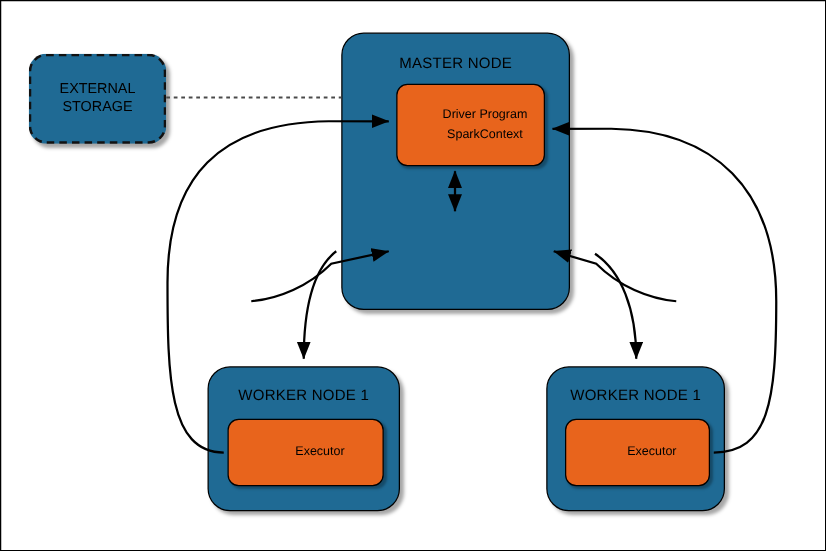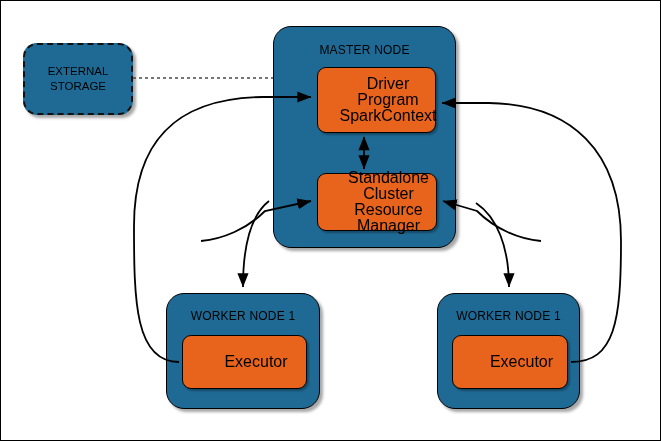--- a/index.html
+++ b/index.html
@@ -45,21 +45,21 @@
     position: absolute;
     box-sizing: border-box;
     background: #e8641c;
     border: 1.4px solid #000000;
     border-radius: 9px;
     display: flex;
     align-items: center;
     justify-content: center;
     text-align: center;
     color: #000000;
-    font-size: 16px;
+    font-size: 10px;
     line-height: 16px;
     white-space: pre-line;
     box-shadow: 2px 2px 2px rgba(0,0,0,0.30);
     z-index: 3;
     padding-left: 23px;
   }
   .storage-label {
     position: absolute;
     left: 0; right: 0;
     top: 50%;
@@ -115,22 +115,20 @@
 STORAGE</div>
   </div>
 
   <div class="node" style="left:272px; top:25px; width:183px; height:222px;">
     <div class="node-title" style="top:16px;">MASTER NODE</div>
   </div>
 
   <div class="inner-box" style="left:316px; top:66px; width:119px; height:66px;">Driver Program
 SparkContext</div>
 
-  <div class="inner-box" style="left:316px; top:172px; width:120px; height:58px;">Standalone Cluster
-Resource Manager</div>
 
   <div class="node" style="left:165px; top:292px; width:154px; height:116px;">
     <div class="node-title" style="top:15px;">WORKER NODE 1</div>
   </div>
 
   <div class="inner-box" style="left:181px; top:334px; width:125px; height:54px;">Executor</div>
 
   <div class="node" style="left:436px; top:292px; width:143px; height:116px;">
     <div class="node-title" style="top:15px;">WORKER NODE 1</div>
   </div>

